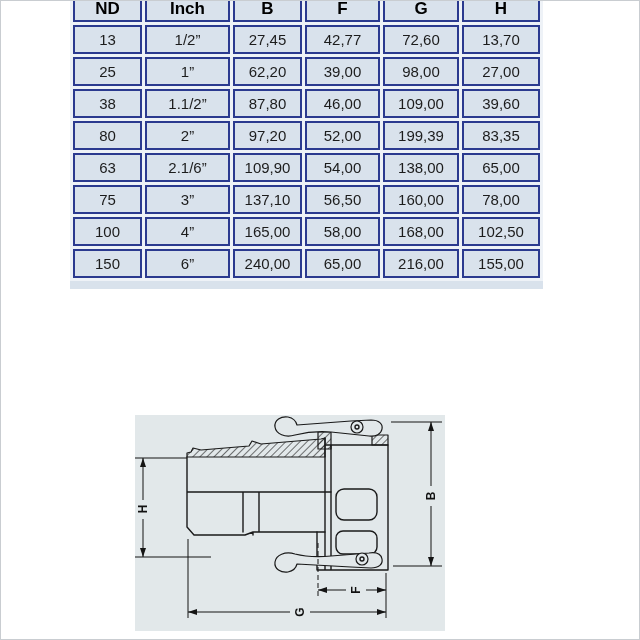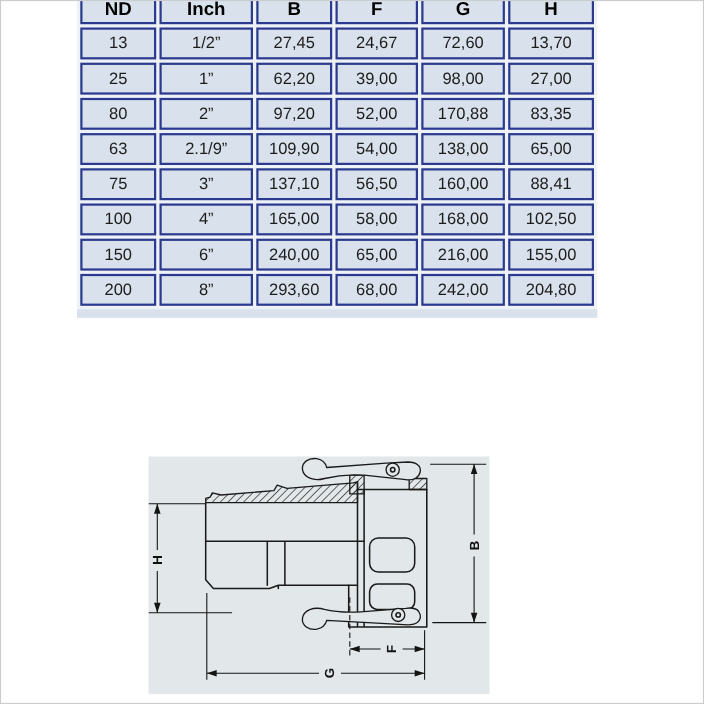--- a/index.html
+++ b/index.html
@@ -81,79 +81,79 @@
         <th>F</th>
         <th>G</th>
         <th>H</th>
       </tr>
     </thead>
     <tbody>
         <tr>
           <td>13</td>
           <td>1/2”</td>
           <td>27,45</td>
-          <td>24,67</td>
+          <td>42,77</td>
           <td>72,60</td>
           <td>13,70</td>
         </tr>
         <tr>
           <td>25</td>
           <td>1”</td>
           <td>62,20</td>
           <td>39,00</td>
           <td>98,00</td>
           <td>27,00</td>
         </tr>
         <tr>
+          <td>38</td>
+          <td>1.1/2”</td>
+          <td>87,80</td>
+          <td>46,00</td>
+          <td>109,00</td>
+          <td>39,60</td>
+        </tr>
+        <tr>
           <td>80</td>
           <td>2”</td>
           <td>97,20</td>
           <td>52,00</td>
-          <td>170,88</td>
+          <td>199,39</td>
           <td>83,35</td>
         </tr>
         <tr>
           <td>63</td>
-          <td>2.1/9”</td>
+          <td>2.1/6”</td>
           <td>109,90</td>
           <td>54,00</td>
           <td>138,00</td>
           <td>65,00</td>
         </tr>
         <tr>
           <td>75</td>
           <td>3”</td>
           <td>137,10</td>
           <td>56,50</td>
           <td>160,00</td>
-          <td>88,41</td>
+          <td>78,00</td>
         </tr>
         <tr>
           <td>100</td>
           <td>4”</td>
           <td>165,00</td>
           <td>58,00</td>
           <td>168,00</td>
           <td>102,50</td>
         </tr>
         <tr>
           <td>150</td>
           <td>6”</td>
           <td>240,00</td>
           <td>65,00</td>
           <td>216,00</td>
           <td>155,00</td>
-        </tr>
-        <tr>
-          <td>200</td>
-          <td>8”</td>
-          <td>293,60</td>
-          <td>68,00</td>
-          <td>242,00</td>
-          <td>204,80</td>
         </tr>
       </tbody>
   </table>
   <div class="strip"></div>
 </div>
 
 <div class="diagram">
   <svg viewBox="0 0 310 216" xmlns="http://www.w3.org/2000/svg">
     <defs>
       <pattern id="hatch" width="5" height="5" patternUnits="userSpaceOnUse" patternTransform="rotate(45)">

